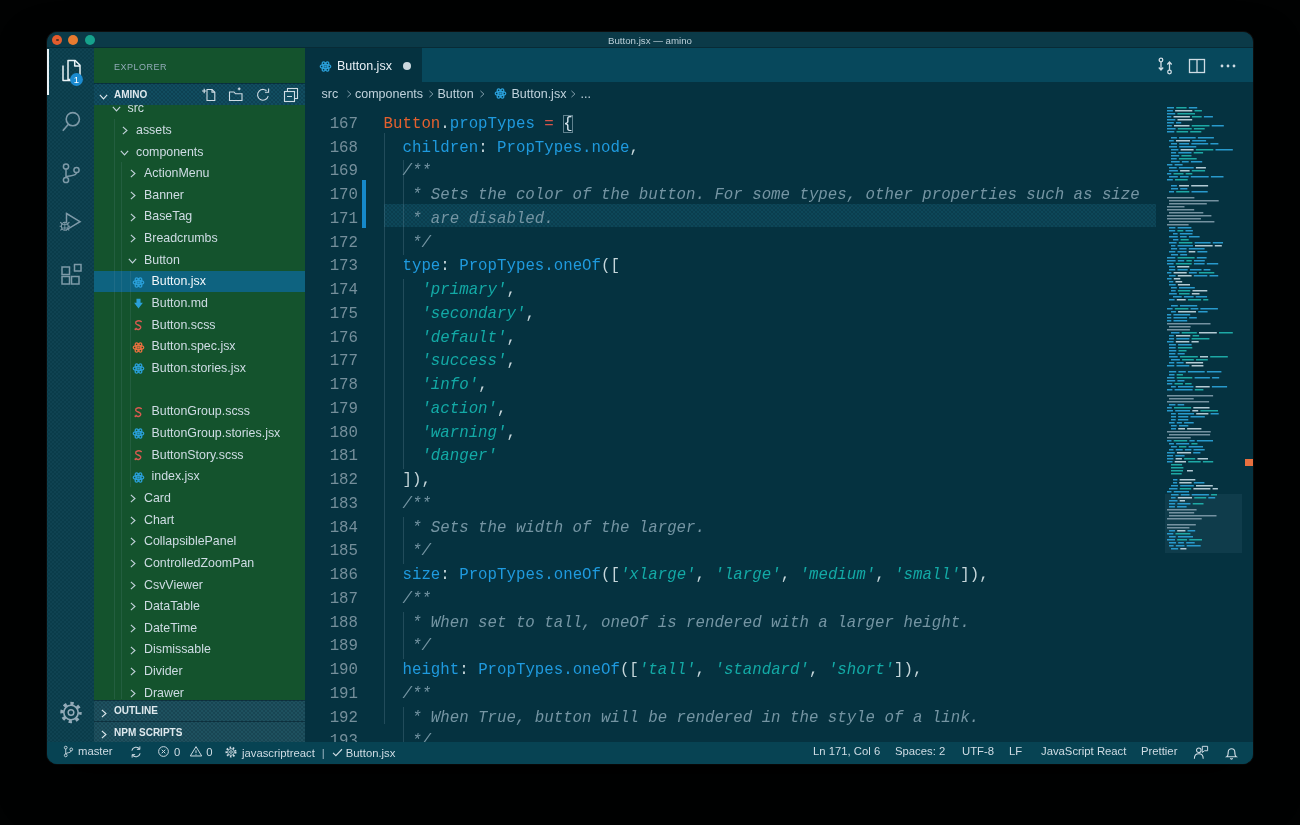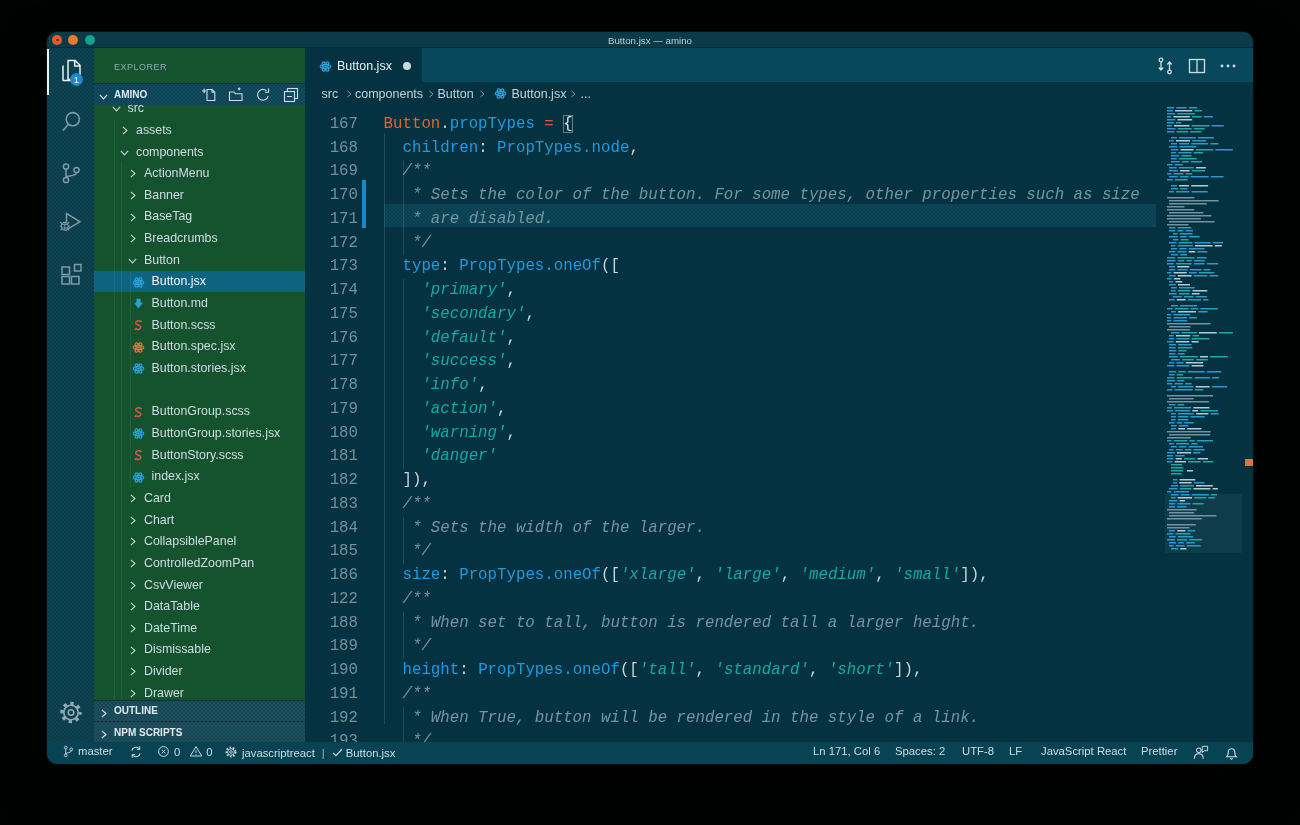--- a/index.html
+++ b/index.html
@@ -454,22 +454,22 @@
 <div class="ln" style="top:245.30px"><span class="lnum">177</span><span class="ltxt"><span class="tk-p">    </span><span class="tk-t">'success'</span><span class="tk-p">,</span></span></div>
 <div class="ln" style="top:269.05px"><span class="lnum">178</span><span class="ltxt"><span class="tk-p">    </span><span class="tk-t">'info'</span><span class="tk-p">,</span></span></div>
 <div class="ln" style="top:292.80px"><span class="lnum">179</span><span class="ltxt"><span class="tk-p">    </span><span class="tk-t">'action'</span><span class="tk-p">,</span></span></div>
 <div class="ln" style="top:316.55px"><span class="lnum">180</span><span class="ltxt"><span class="tk-p">    </span><span class="tk-t">'warning'</span><span class="tk-p">,</span></span></div>
 <div class="ln" style="top:340.30px"><span class="lnum">181</span><span class="ltxt"><span class="tk-p">    </span><span class="tk-t">'danger'</span><span class="tk-p"></span></span></div>
 <div class="ln" style="top:364.05px"><span class="lnum">182</span><span class="ltxt"><span class="tk-p">  ]),</span></span></div>
 <div class="ln" style="top:387.80px"><span class="lnum">183</span><span class="ltxt"><span class="tk-c">  /**</span></span></div>
 <div class="ln" style="top:411.55px"><span class="lnum">184</span><span class="ltxt"><span class="tk-c">   * Sets the width of the larger.</span></span></div>
 <div class="ln" style="top:435.30px"><span class="lnum">185</span><span class="ltxt"><span class="tk-c">   */</span></span></div>
 <div class="ln" style="top:459.05px"><span class="lnum">186</span><span class="ltxt"><span class="tk-p">  </span><span class="tk-b">size</span><span class="tk-p">:</span><span class="tk-p"> </span><span class="tk-b">PropTypes</span><span class="tk-b">.</span><span class="tk-b">oneOf</span><span class="tk-p">([</span><span class="tk-t">'xlarge'</span><span class="tk-p">,</span><span class="tk-p"> </span><span class="tk-t">'large'</span><span class="tk-p">,</span><span class="tk-p"> </span><span class="tk-t">'medium'</span><span class="tk-p">,</span><span class="tk-p"> </span><span class="tk-t">'small'</span><span class="tk-p">]),</span></span></div>
-<div class="ln" style="top:482.80px"><span class="lnum">122</span><span class="ltxt"><span class="tk-c">  /**</span></span></div>
-<div class="ln" style="top:506.55px"><span class="lnum">188</span><span class="ltxt"><span class="tk-c">   * When set to tall, button is rendered tall a larger height.</span></span></div>
+<div class="ln" style="top:482.80px"><span class="lnum">187</span><span class="ltxt"><span class="tk-c">  /**</span></span></div>
+<div class="ln" style="top:506.55px"><span class="lnum">188</span><span class="ltxt"><span class="tk-c">   * When set to tall, oneOf is rendered with a larger height.</span></span></div>
 <div class="ln" style="top:530.30px"><span class="lnum">189</span><span class="ltxt"><span class="tk-c">   */</span></span></div>
 <div class="ln" style="top:554.05px"><span class="lnum">190</span><span class="ltxt"><span class="tk-p">  </span><span class="tk-b">height</span><span class="tk-p">:</span><span class="tk-p"> </span><span class="tk-b">PropTypes</span><span class="tk-b">.</span><span class="tk-b">oneOf</span><span class="tk-p">([</span><span class="tk-t">'tall'</span><span class="tk-p">,</span><span class="tk-p"> </span><span class="tk-t">'standard'</span><span class="tk-p">,</span><span class="tk-p"> </span><span class="tk-t">'short'</span><span class="tk-p">]),</span></span></div>
 <div class="ln" style="top:577.80px"><span class="lnum">191</span><span class="ltxt"><span class="tk-c">  /**</span></span></div>
 <div class="ln" style="top:601.55px"><span class="lnum">192</span><span class="ltxt"><span class="tk-c">   * When True, button will be rendered in the style of a link.</span></span></div>
 <div class="ln" style="top:625.30px"><span class="lnum">193</span><span class="ltxt"><span class="tk-c">   */</span></span></div>
           </div>
         <div class="minimap"><svg width="77" height="637" viewBox="0 0 77 637">
           <rect x="0" y="389" width="77" height="59" fill="rgba(160,200,220,0.07)"></rect>
           <rect x="2.0" y="2.0" width="7.0" height="1.5" fill="#2ba3d8" fill-opacity="0.92"></rect>
 <rect x="11.2" y="2.0" width="10.4" height="1.5" fill="#1fb3ae" fill-opacity="0.92"></rect>

